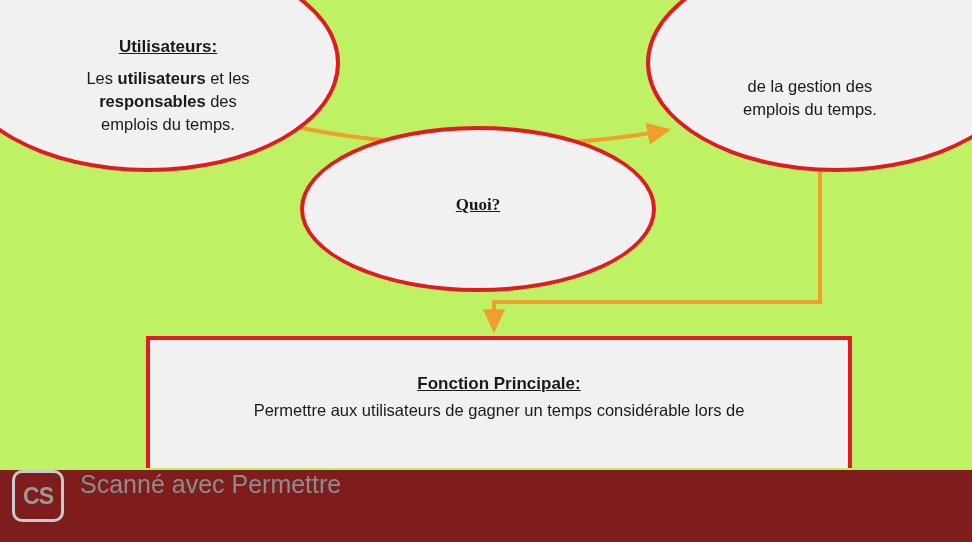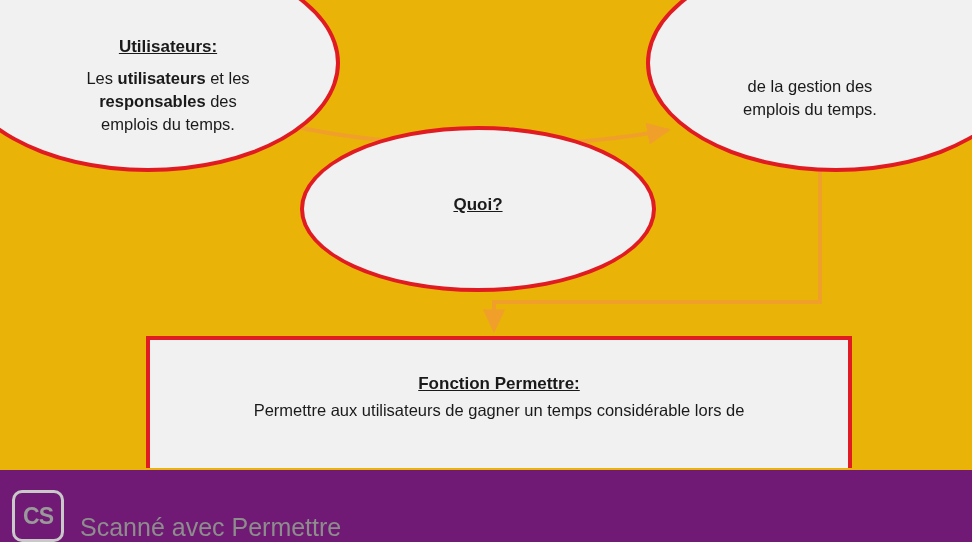--- a/index.html
+++ b/index.html
@@ -18,21 +18,21 @@
     width: 972px;
     height: 542px;
     background: #ffffff;
   }
   .diagram-area {
     position: absolute;
     left: 0;
     top: 0;
     width: 972px;
     height: 470px;
-    background: #eab308;
+    background: #bef264;
     overflow: hidden;
   }
   svg.connectors {
     position: absolute;
     left: 0;
     top: 0;
     width: 972px;
     height: 470px;
     pointer-events: none;
   }
@@ -90,20 +90,21 @@
     padding-right: 52px;
     width: 310px;
   }
 
   
   #node-what {
     left: 300px;
     top: 126px;
     width: 356px;
     height: 166px;
+    font-family: Liberation Serif, serif;
   }
   #node-what .inner {
     width: 290px;
   }
   #node-what .node-title {
     margin-bottom: 8px;
   }
 
   
   #node-main {
@@ -130,23 +131,23 @@
     padding: 0 9px;
   }
 
   
   .footer {
     position: absolute;
     left: 0;
     top: 470px;
     width: 972px;
     height: 72px;
-    background: #701a75;
+    background: #7f1d1d;
     display: flex;
-    align-items: flex-end;
+    align-items: flex-start;
     padding-left: 12px;
     box-sizing: border-box;
   }
   .cs-logo {
     width: 52px;
     height: 52px;
     border: 3px solid #c9c9c9;
     border-radius: 10px;
     display: flex;
     align-items: center;
@@ -203,21 +204,21 @@
       </div>
     </div>
 
     <div class="ellipse-node" id="node-what">
       <div class="inner">
         <div class="node-title">Quoi?</div>
       </div>
     </div>
 
     <div id="node-main">
-      <div class="node-title">Fonction Permettre:</div>
+      <div class="node-title">Fonction Principale:</div>
       <div class="node-body">
         <span>Permettre aux utilisateurs de gagner un temps considérable lors de</span><br>
       </div>
     </div>
 
   </div>
 
   <div class="footer">
     <div class="cs-logo">CS</div>
     <div class="cs-text">Scanné avec Permettre</div>

